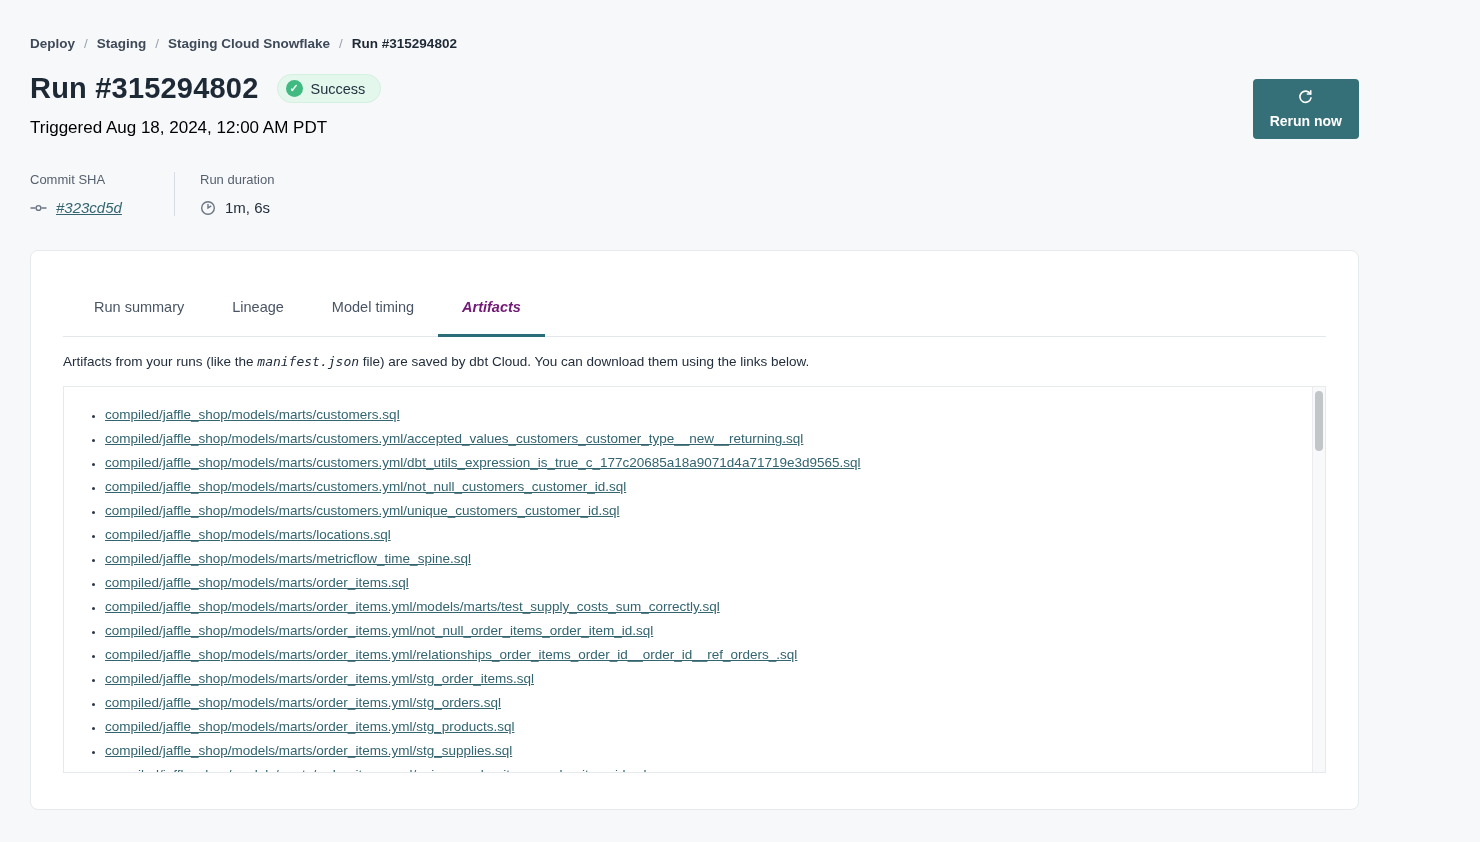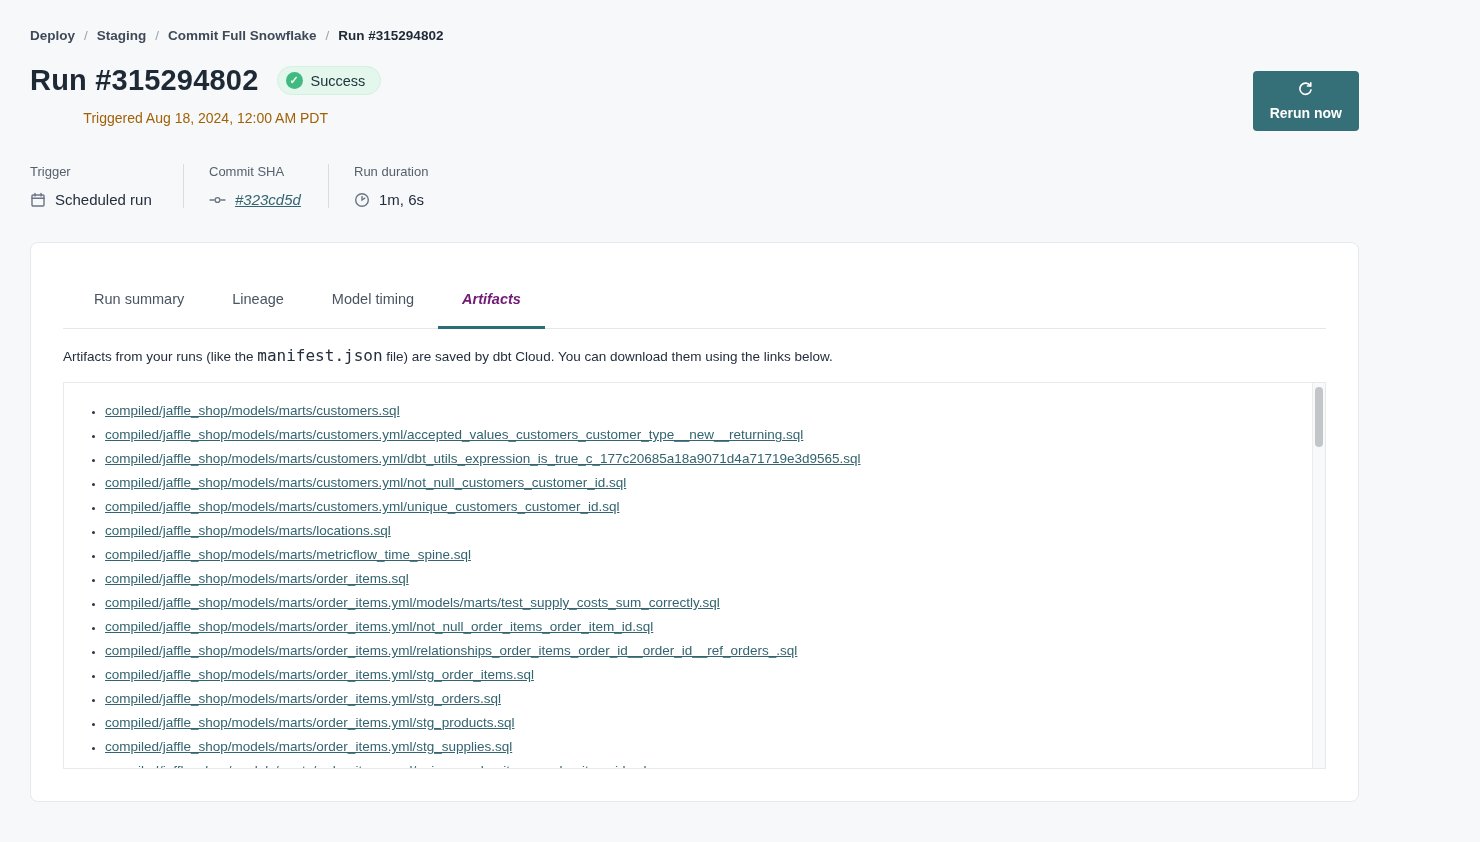--- a/index.html
+++ b/index.html
@@ -2,21 +2,21 @@
 <html><head>
 <meta charset="utf-8">
 <style>
   * { margin:0; padding:0; box-sizing:border-box; }
   html,body { width:1480px; height:842px; overflow:hidden; }
   body {
     font-family:"Liberation Sans", sans-serif;
     background:#f7f8fa;
     color:#232e3d;
   }
-  .page { width:1392px; height:842px; padding:28px 33px 0 30px; }
+  .page { width:1392px; height:842px; padding:36px 33px 0 30px; }
 
   
   .breadcrumb { display:flex; align-items:center; gap:9px; font-size:13.5px; font-weight:600; color:#3f4a59; }
   .breadcrumb a { color:#3f4a59; text-decoration:none; cursor:pointer; }
   .breadcrumb .sep { color:#9aa3ae; font-weight:400; }
   .breadcrumb .current { color:#1e2936; font-weight:700; }
 
   
   .header-row { display:flex; align-items:flex-start; justify-content:space-between; margin-top:21px; }
   .title-wrap { display:flex; align-items:center; gap:18px; }
@@ -31,21 +31,21 @@
     display:inline-flex; align-items:center; justify-content:center;
     color:#eafaf1; font-size:11px; font-weight:700; line-height:1;
   }
   .rerun-btn {
     display:inline-flex; align-items:center; gap:9px;
     background:#356f77; color:#fff; border:none; border-radius:4px;
     padding:10px 17px; font-size:14px; font-weight:700; cursor:pointer;
     font-family:"Liberation Sans", sans-serif; margin-top:7px;flex-direction:column;
   }
   .rerun-btn svg { display:block; }
-  .triggered { margin-top:13px; font-size:14px; color:#a16207;text-align:center; }
+  .triggered { margin-top:13px; font-size:17px; color:#000000; }
 
   
   .stats { display:flex; margin-top:33px; }
   .stat { padding-right:27px; }
   .stat + .stat { padding-left:25px; }
   .stat.divided { border-right:1px solid #d9dde3; }
   .stat-label { font-size:13px; color:#57616e; }
   .stat-value { margin-top:12px; display:flex; align-items:center; gap:9px; font-size:15px; color:#232e3d; }
   .stat-value .ico { color:#6b7583; display:inline-flex; }
   .commit-link { color:#33646f; text-decoration:underline; font-size:15px; cursor:pointer;font-style:italic; }
@@ -58,21 +58,21 @@
   .tabs { display:flex; margin-top:48px; border-bottom:1px solid #e5e8eb; padding-left:7px; }
   .tab {
     padding:0 24px; height:37px; display:flex; align-items:flex-start;
     font-size:14.5px; color:#4a5563; cursor:pointer; position:relative;text-align:right;
   }
   .tab.active { color:#701a75; font-weight:700;font-style:italic; }
   .tab.active::after {
     content:""; position:absolute; left:0; right:0; bottom:-1px; height:3px; background:#2c6e77;
   }
   .artifacts-desc { margin-top:17px; font-size:13.5px; color:#232e3d; }
-  .artifacts-desc code { font-family:"DejaVu Sans Mono", monospace; font-size:16px; }
+  .artifacts-desc code { font-family:"DejaVu Sans Mono", monospace; font-size:13px;font-style:italic; }
 
   
   .artifact-box {
     margin-top:17px; border:1px solid #e7eaed; background:#fff;
     height:387px; position:relative; overflow:hidden;
   }
   .artifact-box ul { list-style:disc; margin:0; padding:16px 30px 0 41px; }
   .artifact-box li { line-height:24px; font-size:13.5px; color:#2b3645; }
   .artifact-box li::marker { color:#2b3645; font-size:11px; }
   .artifact-box a { color:#33646f; text-decoration:underline; cursor:pointer;text-align:right; }
@@ -89,21 +89,21 @@
 </head>
 <body>
 
 <div class="page">
 
   <nav class="breadcrumb">
     <a>Deploy</a>
     <span class="sep">/</span>
     <a>Staging</a>
     <span class="sep">/</span>
-    <a>Commit Full Snowflake</a>
+    <a>Staging Cloud Snowflake</a>
     <span class="sep">/</span>
     <span class="current">Run #315294802</span>
   </nav>
 
   <div class="header-row">
     <div>
       <div class="title-wrap">
         <h1 class="run-title">Run #315294802</h1>
         <span class="badge">
           <span class="check-circle">✓</span>
@@ -117,34 +117,20 @@
         <svg width="15" height="15" viewBox="0 0 16 16" fill="none" stroke="#ffffff" stroke-width="1.7" stroke-linecap="round">
           <path d="M13.2 5.2 A6 6 0 1 0 13.9 9.5"></path>
           <path d="M13.6 1.8 v3.6 h-3.6" fill="none"></path>
         </svg>
       </span>
       <span>Rerun now</span>
     </button>
   </div>
 
   <div class="stats">
-    <div class="stat divided" style="width:154px;">
-      <div class="stat-label">Trigger</div>
-      <div class="stat-value">
-        <span class="ico">
-          <svg width="16" height="16" viewBox="0 0 16 16" fill="none" stroke="#6b7583" stroke-width="1.4" stroke-linecap="round">
-            <rect x="2" y="3" width="12" height="11" rx="1"></rect>
-            <line x1="5" y1="1.5" x2="5" y2="4"></line>
-            <line x1="11" y1="1.5" x2="11" y2="4"></line>
-            <line x1="2" y1="6.2" x2="14" y2="6.2"></line>
-          </svg>
-        </span>
-        <span>Scheduled run</span>
-      </div>
-    </div>
     <div class="stat divided" style="width:145px;">
       <div class="stat-label">Commit SHA</div>
       <div class="stat-value">
         <span class="ico">
           <svg width="17" height="16" viewBox="0 0 17 16" fill="none" stroke="#6b7583" stroke-width="1.4" stroke-linecap="round">
             <line x1="1" y1="8" x2="5" y2="8"></line>
             <circle cx="8.5" cy="8" r="2.4"></circle>
             <line x1="12" y1="8" x2="16" y2="8"></line>
           </svg>
         </span>

